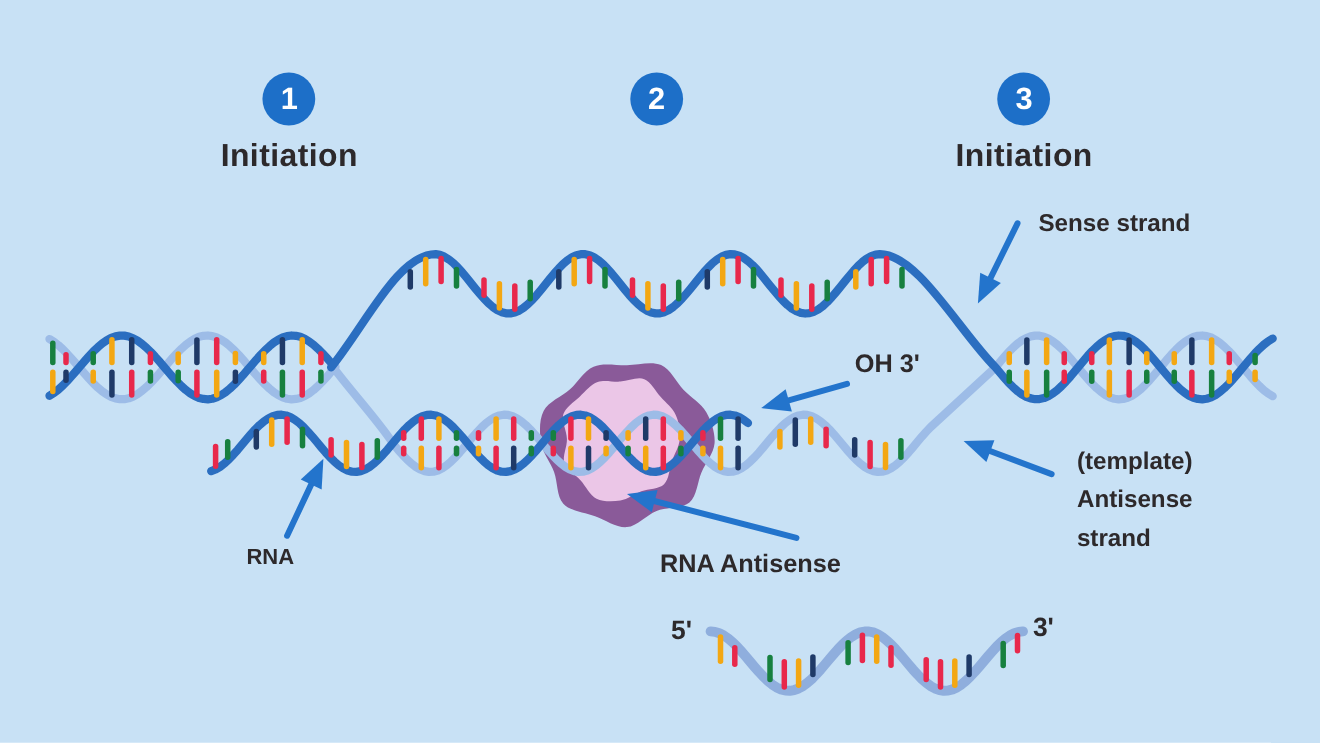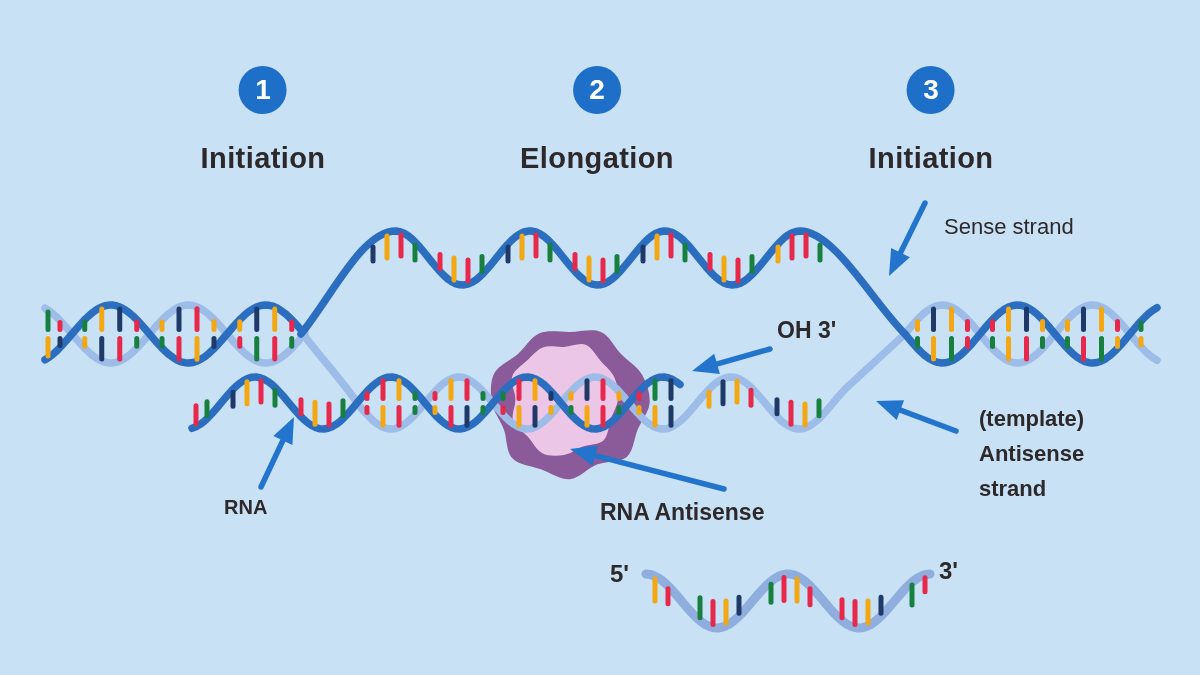--- a/index.html
+++ b/index.html
@@ -4,23 +4,23 @@
 <title>Diagram</title>
 <style>
   html,body{margin:0;padding:0;}
   .stage{position:relative;width:1200px;height:675px;background:var(--bg,#C8E1F5);
     overflow:hidden;font-family:"Liberation Sans","DejaVu Sans",sans-serif;}
   #art{position:absolute;left:0;top:0;}
   .lbl{position:absolute;color:var(--text,#2D292B);white-space:nowrap;}
   .step{position:absolute;top:66px;transform:translateX(-50%);text-align:center;}
   .step-circle{width:48px;height:48px;border-radius:50%;background:var(--circle,#1D6FC8);
     color:var(--num,#fff);font-size:28px;font-weight:700;line-height:48px;margin:0 auto;}
-  .step-label{margin-top:28px;font-size:29px;font-weight:700;color:var(--text,#2D292B);letter-spacing:.4px;}
+  .step-label{margin-top:12px;font-size:29px;font-weight:700;color:var(--text,#2D292B);letter-spacing:.4px;}
   #step-1{left:263px;} #step-2{left:597px;} #step-3{left:931px;}
-  #lbl-sense{left:944px;top:190px;font-size:22px;font-weight:400;margin-top:24px;}
+  #lbl-sense{left:944px;top:190px;font-size:22px;font-weight:700;}
   #lbl-oh3{left:777px;top:317px;font-size:23px;font-weight:700;}
   #lbl-antisense{left:979px;top:401px;font-size:22px;font-weight:700;line-height:35px;}
   #lbl-rna{left:224px;top:496px;font-size:20px;font-weight:700;}
   #lbl-rnapol{left:600px;top:499px;font-size:23px;font-weight:700;}
   #lbl-newly{left:177px;top:576px;font-size:33px;font-weight:700;letter-spacing:.3px;}
   #lbl-5p{left:610px;top:560px;font-size:24px;font-weight:700;}
   #lbl-3p{left:939px;top:557px;font-size:24px;font-weight:700;}
 </style>
 </head>
 <body>
@@ -204,21 +204,20 @@
   <div class="step" id="step-1">
     <div class="step-circle">
       <span>1</span>
     </div>
     <div class="step-label">Initiation</div>
   </div>
   <div class="step" id="step-2">
     <div class="step-circle">
       <span>2</span>
     </div>
-    <div class="step-label">Elongation</div>
   </div>
   <div class="step" id="step-3">
     <div class="step-circle">
       <span>3</span>
     </div>
     <div class="step-label">Initiation</div>
   </div>
 
   <div class="lbl" id="lbl-sense">Sense strand</div>
   <div class="lbl" id="lbl-oh3">OH 3'</div>

